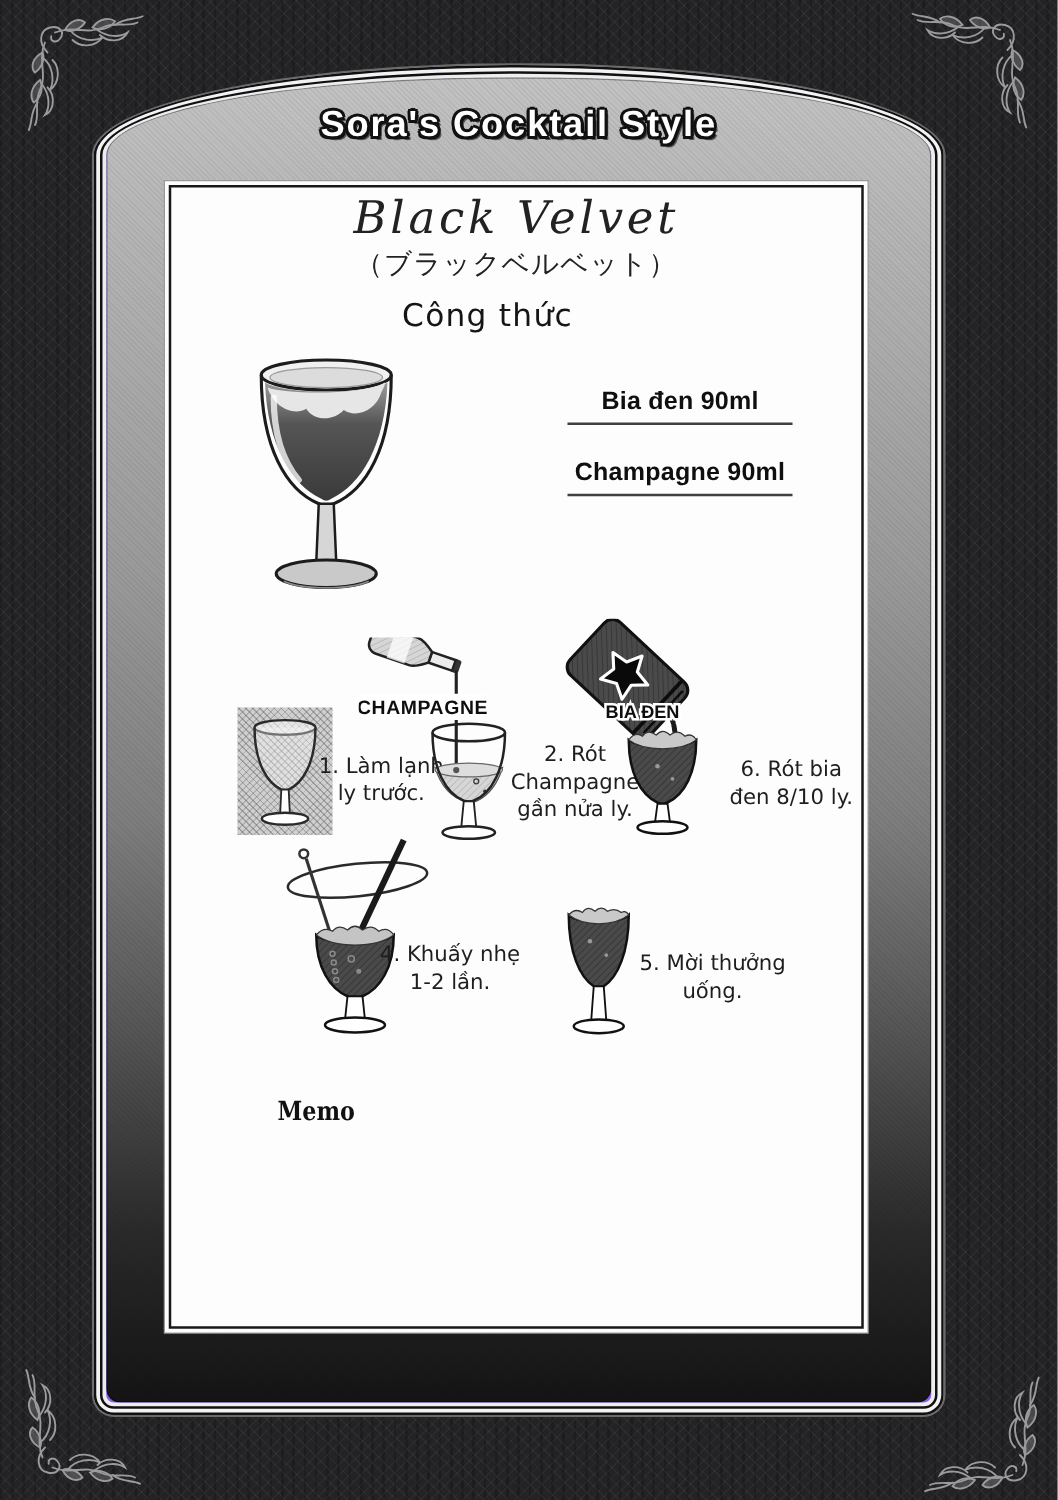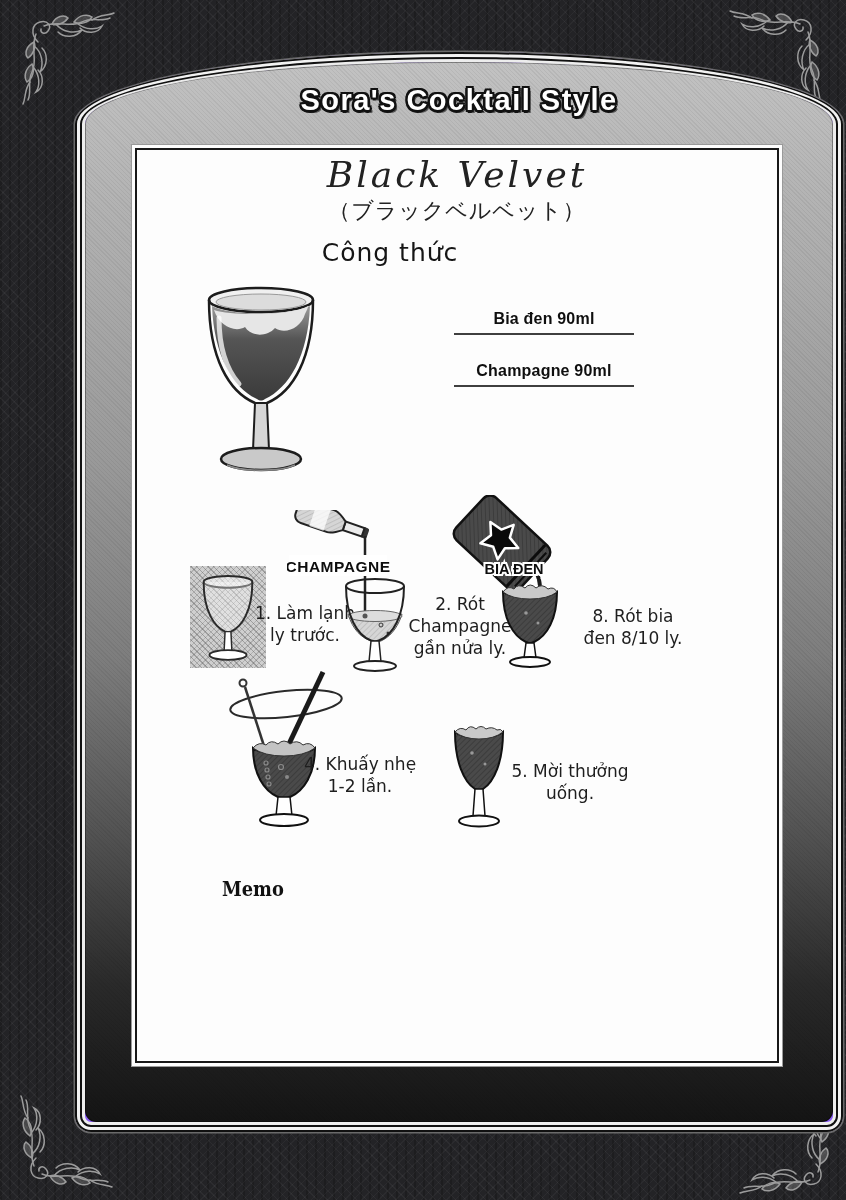--- a/index.html
+++ b/index.html
@@ -12,21 +12,21 @@
       repeating-linear-gradient(-45deg, rgba(255,255,255,0.035) 0 1px, transparent 1px 6px),
       repeating-linear-gradient(90deg, rgba(0,0,0,0.18) 0 2px, transparent 2px 9px);
   }
   .ornament{position:absolute;width:100px;height:100px;}
   .orn-tl{left:22px;top:12px;}
   .orn-tr{right:24px;top:10px;transform:scaleX(-1);}
   .orn-bl{left:20px;bottom:12px;transform:scaleY(-1);}
   .orn-br{right:14px;bottom:6px;transform:scale(-1,-1);}
 
   .frame{
-    position:absolute;left:75px;top:52px;width:768px;height:1080px;
+    position:absolute;left:75px;top:52px;width:680px;height:1080px;
     border-radius:50% 50% 16px 16px / 72px 72px 16px 16px;
     background:#8b5cf6;
     box-shadow:
       0 0 0 1.5px #6a6a6a,
       inset 0 0 0 2px #101010,
       inset 0 0 0 5px #f2f2f2,
       inset 0 0 0 7px #101010,
       inset 0 0 0 10px #ededed;
   }
   .band{
@@ -62,21 +62,21 @@
     left:0;right:0;top:46px;text-align:center;
     font-family:"DejaVu Sans",sans-serif;font-size:22px;letter-spacing:1px;color:#222;
   }
   .formula{
     left:128px;top:88px;width:250px;text-align:center;
     font-size:25px;letter-spacing:1px;color:#151515;
   }
   .ingredients{left:317px;top:160px;width:180px;}
   .ingredient{
     display:block;text-align:center;
-    font-family:"Liberation Sans",sans-serif;font-weight:700;font-size:16px;letter-spacing:0.2px;color:#0f0f0f;
+    font-family:"Liberation Sans",sans-serif;font-weight:700;font-size:20px;letter-spacing:0.2px;color:#0f0f0f;
     border-bottom:2.5px solid #3f3f3f;padding-bottom:5px;
   }
   .ingredient + .ingredient{margin-top:27px;}
 
   .chill-box{
     left:53px;top:416px;width:76px;height:102px;
     background-color:#cfcfcf;
     background-image:
       repeating-linear-gradient(45deg, rgba(70,70,70,0.35) 0 1px, transparent 1px 4px),
       repeating-linear-gradient(-45deg, rgba(70,70,70,0.22) 0 1px, transparent 1px 4px);
@@ -264,21 +264,21 @@
           <path d="M82,72 C86,80 88,86 88,94" stroke="#1a1a1a" stroke-width="4" fill="none" stroke-linecap="round" stroke-dasharray="5 2"></path>
           <path d="M51,97 C51,124 61,141 74,147 C77,148.5 79,148.5 82,147 C95,141 105,124 105,97 C95,104 61,104 51,97 Z" fill="url(#tdark)" stroke="#111" stroke-width="2"></path>
           <path d="M51,97 Q56,90 62,94 Q66,88 73,93 Q78,87 84,93 Q90,88 96,94 Q102,91 105,97 Q96,104 78,104 Q60,104 51,97 Z" fill="#c9c9c9" stroke="#333" stroke-width="1"></path>
           <circle cx="74" cy="118" r="1.8" fill="#999"></circle>
           <circle cx="86" cy="128" r="1.5" fill="#999"></circle>
           <path d="M74,148 L72,163 L84,163 L82,148 Z" fill="#ffffff" stroke="#111" stroke-width="1.5"></path>
           <ellipse cx="78" cy="167" rx="20" ry="5" fill="#ffffff" stroke="#111" stroke-width="2"></ellipse>
           <text x="62" y="79" text-anchor="middle" font-family="Liberation Sans, sans-serif" font-size="14.5" font-weight="bold" fill="#0e0e0e" stroke="#ffffff" stroke-width="4" paint-order="stroke">BIA ĐEN</text>
         </svg>
         <div class="abs step-label" style="left:436px;top:455px;width:120px;">
-          <div>8. Rót bia</div>
+          <div>6. Rót bia</div>
           <div>đen 8/10 ly.</div>
         </div>
 
         <svg class="abs" style="left:85px;top:520px;" width="130" height="165" viewBox="0 0 130 165">
           <defs>
             <pattern id="tdark2" width="4" height="4" patternTransform="rotate(45)" patternUnits="userSpaceOnUse">
               <rect width="4" height="4" fill="#4a4a4a"></rect>
                 <line x1="0" y1="0" x2="0" y2="4" stroke="#343434" stroke-width="1.3"></line>
             </pattern>
           </defs>

